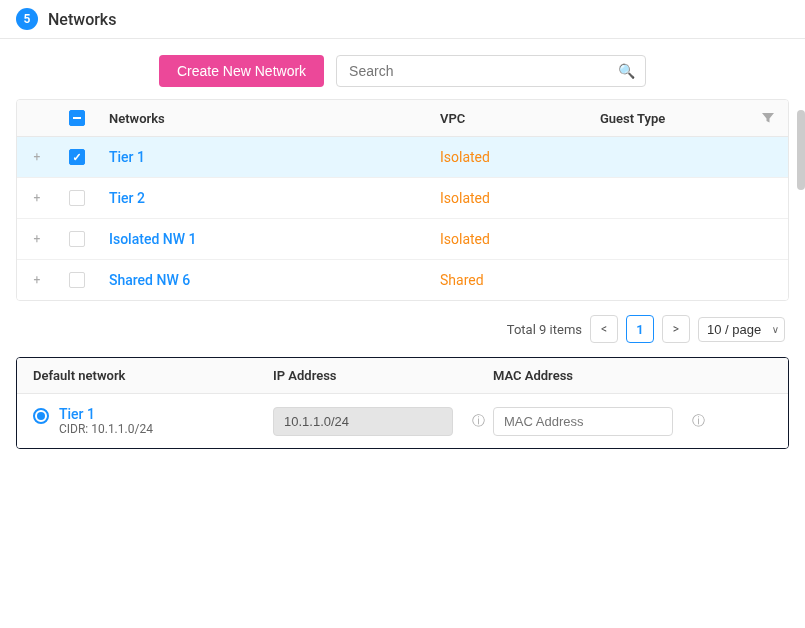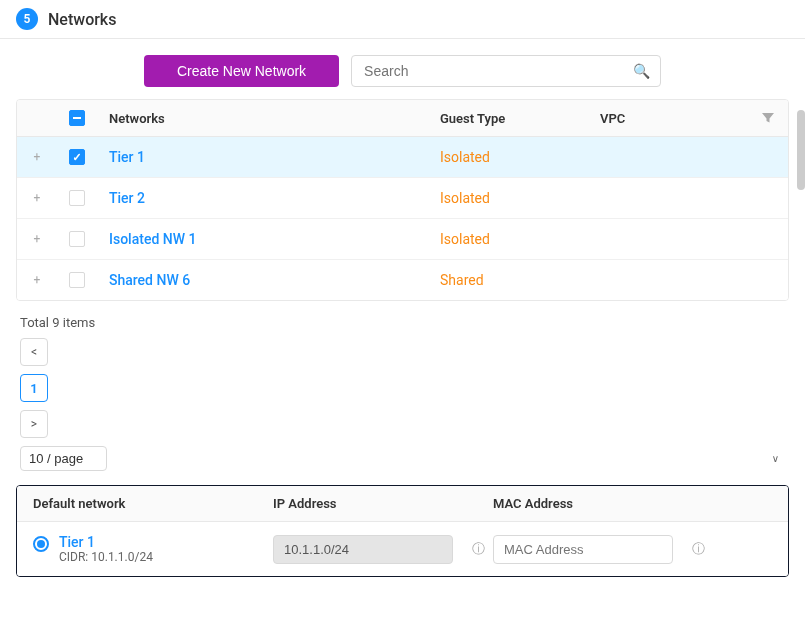--- a/index.html
+++ b/index.html
@@ -7,21 +7,21 @@
 
     .page-container { width: 805px; min-height: 628px; background: #fff; position: relative; overflow: hidden; }
 
     
     .page-header { display: flex; align-items: center; padding: 8px 16px; border-bottom: 1px solid #e8e8e8; }
     .badge { width: 22px; height: 22px; background: #1890ff; color: #fff; border-radius: 50%; display: flex; align-items: center; justify-content: center; font-size: 12px; font-weight: 600; margin-right: 10px; flex-shrink: 0; }
     .page-title { font-size: 16px; font-weight: 500; color: #333; }
 
     
     .toolbar { display: flex; align-items: center; justify-content: center; padding: 16px 0 12px 0; gap: 12px; }
-    .btn-create { background: #a21caf; color: #fff; border: none; border-radius: 4px; padding: 8px 33px; font-size: 14px; cursor: pointer; white-space: nowrap; }
+    .btn-create { background: #ec4899; color: #fff; border: none; border-radius: 4px; padding: 8px 18px; font-size: 14px; cursor: pointer; white-space: nowrap; }
     .search-wrapper { position: relative; }
     .search-input { border: 1px solid #d9d9d9; border-radius: 4px; padding: 7px 32px 7px 12px; font-size: 14px; width: 310px; outline: none; color: #bbb; }
     .search-icon { position: absolute; right: 10px; top: 50%; transform: translateY(-50%); color: #aaa; font-size: 14px; }
 
     
     .table-area { border: 1px solid #e8e8e8; border-radius: 4px; margin: 0 16px; overflow: hidden; }
     .table-header { display: grid; grid-template-columns: 40px 40px 1fr 160px 160px 40px; align-items: center; background: #fafafa; border-bottom: 1px solid #e8e8e8; padding: 10px 0; }
     .th { font-weight: 600; font-size: 13px; color: #333; padding: 0 12px; }
     .th.center { text-align: center; }
     .th.filter-icon { display: flex; align-items: center; justify-content: center; }
@@ -38,21 +38,21 @@
     .header-checkbox { width: 16px; height: 16px; border: 1px solid #1890ff; border-radius: 2px; background: #1890ff; display: flex; align-items: center; justify-content: center; cursor: pointer; }
     .header-checkbox::after { content: ''; width: 8px; height: 2px; background: #fff; display: block; }
 
     .cell { padding: 0 12px; font-size: 14px; }
     .cell.network-name { color: #1890ff; font-weight: 500; }
     .cell.guest-type { color: #fa8c16; }
     .cell.vpc { color: #333; }
     .scrollbar-thumb { position: absolute; right: 0; top: 110px; width: 8px; height: 80px; background: #ccc; border-radius: 4px; }
 
     
-    .pagination-area { display: flex; justify-content: flex-end; padding: 14px 20px; gap: 8px; flex-direction: column; }
+    .pagination-area { display: flex; align-items: center; justify-content: flex-end; padding: 14px 20px; gap: 8px; }
     .pagination-text { font-size: 13px; color: #555; }
     .page-nav { width: 28px; height: 28px; border: 1px solid #d9d9d9; border-radius: 4px; display: flex; align-items: center; justify-content: center; cursor: pointer; background: #fff; font-size: 12px; color: #555; }
     .page-num { width: 28px; height: 28px; border: 1px solid #1890ff; border-radius: 4px; display: flex; align-items: center; justify-content: center; background: #fff; color: #1890ff; font-size: 13px; font-weight: 600; }
     .page-size-select { border: 1px solid #d9d9d9; border-radius: 4px; padding: 4px 22px 4px 8px; font-size: 13px; color: #333; background: #fff; cursor: pointer; appearance: none; position: relative; }
     .page-size-wrapper { position: relative; display: flex; align-items: center; }
     .page-size-wrapper::after { content: '∨'; position: absolute; right: 6px; font-size: 10px; color: #666; pointer-events: none; }
 
     
     .detail-panel { border: 1px solid #0f172a; border-radius: 4px; margin: 0 16px 16px 16px; overflow: hidden; }
     .detail-header { display: grid; grid-template-columns: 240px 220px 220px; background: #fafafa; border-bottom: 1px solid #e8e8e8; padding: 10px 16px; }
@@ -87,22 +87,22 @@
     </div>
   </div>
 
   <div class="table-area">
     <div class="table-header">
       <div class="th center"></div>
       <div class="th center">
         <div class="header-checkbox"></div>
       </div>
       <div class="th">Networks</div>
+      <div class="th">VPC</div>
       <div class="th">Guest Type</div>
-      <div class="th">VPC</div>
       <div class="th filter-icon">
         <svg width="14" height="14" viewBox="0 0 14 14" fill="none" xmlns="http://www.w3.org/2000/svg">
           <path d="M1 2h12l-4.5 5.5v4l-3-1.5V7.5L1 2z" fill="#aaa"></path>
         </svg>
       </div>
     </div>
 
     <div class="table-row selected">
       <div class="expand-btn">+</div>
       <div class="checkbox-cell">

